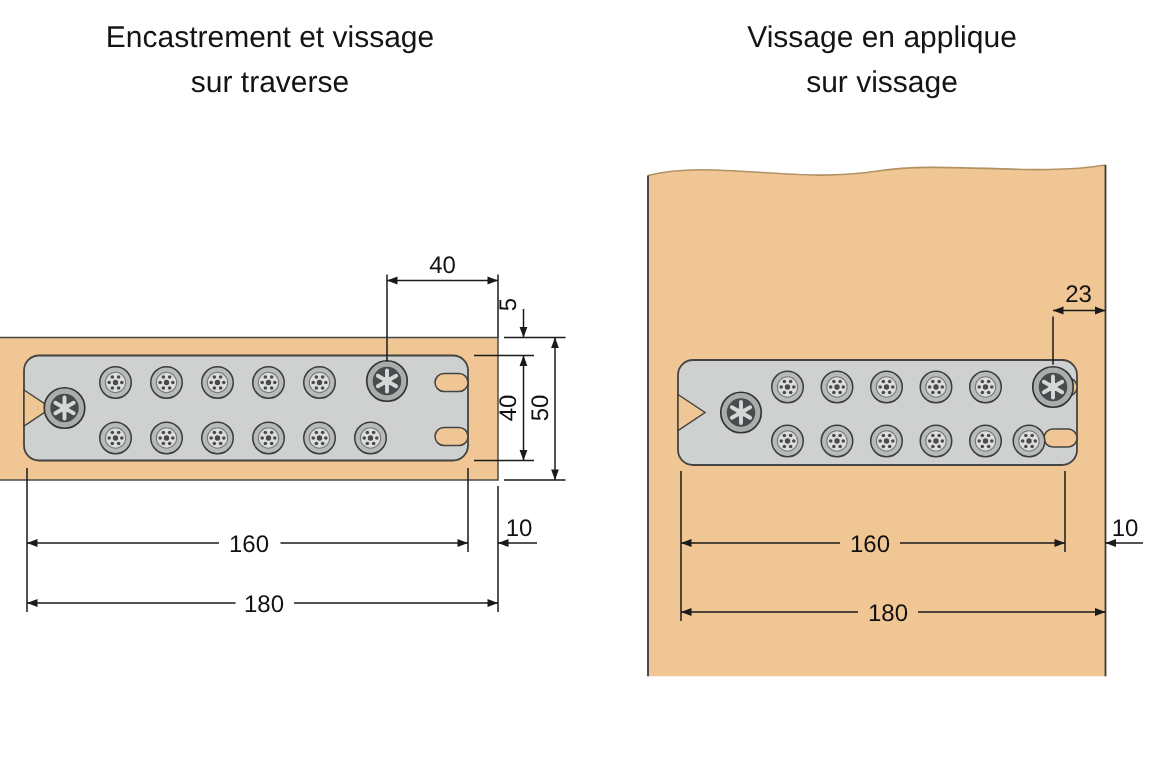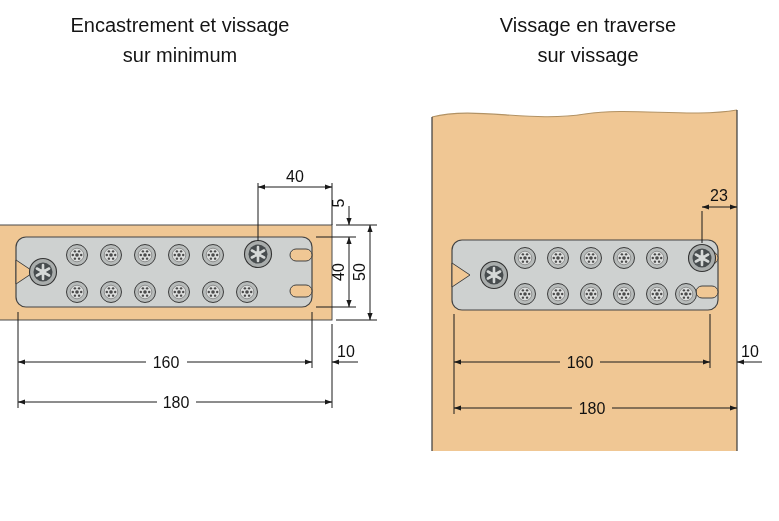--- a/index.html
+++ b/index.html
@@ -16,25 +16,25 @@
   .dimline   { stroke:#1a1a1a; stroke-width:1; }
   .arrow     { fill:#1a1a1a; }
 </style>
 </head>
 <body>
 
 <div class="stage">
 
   <div class="title" id="title-left">
     <div>Encastrement et vissage</div>
-    <div>sur minimum</div>
+    <div>sur traverse</div>
   </div>
 
   <div class="title" id="title-right">
-    <div>Vissage en traverse</div>
+    <div>Vissage en applique</div>
     <div>sur vissage</div>
   </div>
 
   <svg class="canvas" width="779" height="521" viewBox="0 0 779 521" xmlns="http://www.w3.org/2000/svg">
 
     <defs>
       <g id="screw-s">
         <circle r="10.5" fill="#b7bbba" stroke="#3c3c3c" stroke-width="1"></circle>
         <circle r="6.8" fill="#dcdedd" stroke="#787878" stroke-width="0.7"></circle>
         <circle r="1.8" fill="#4a4a4a"></circle>

